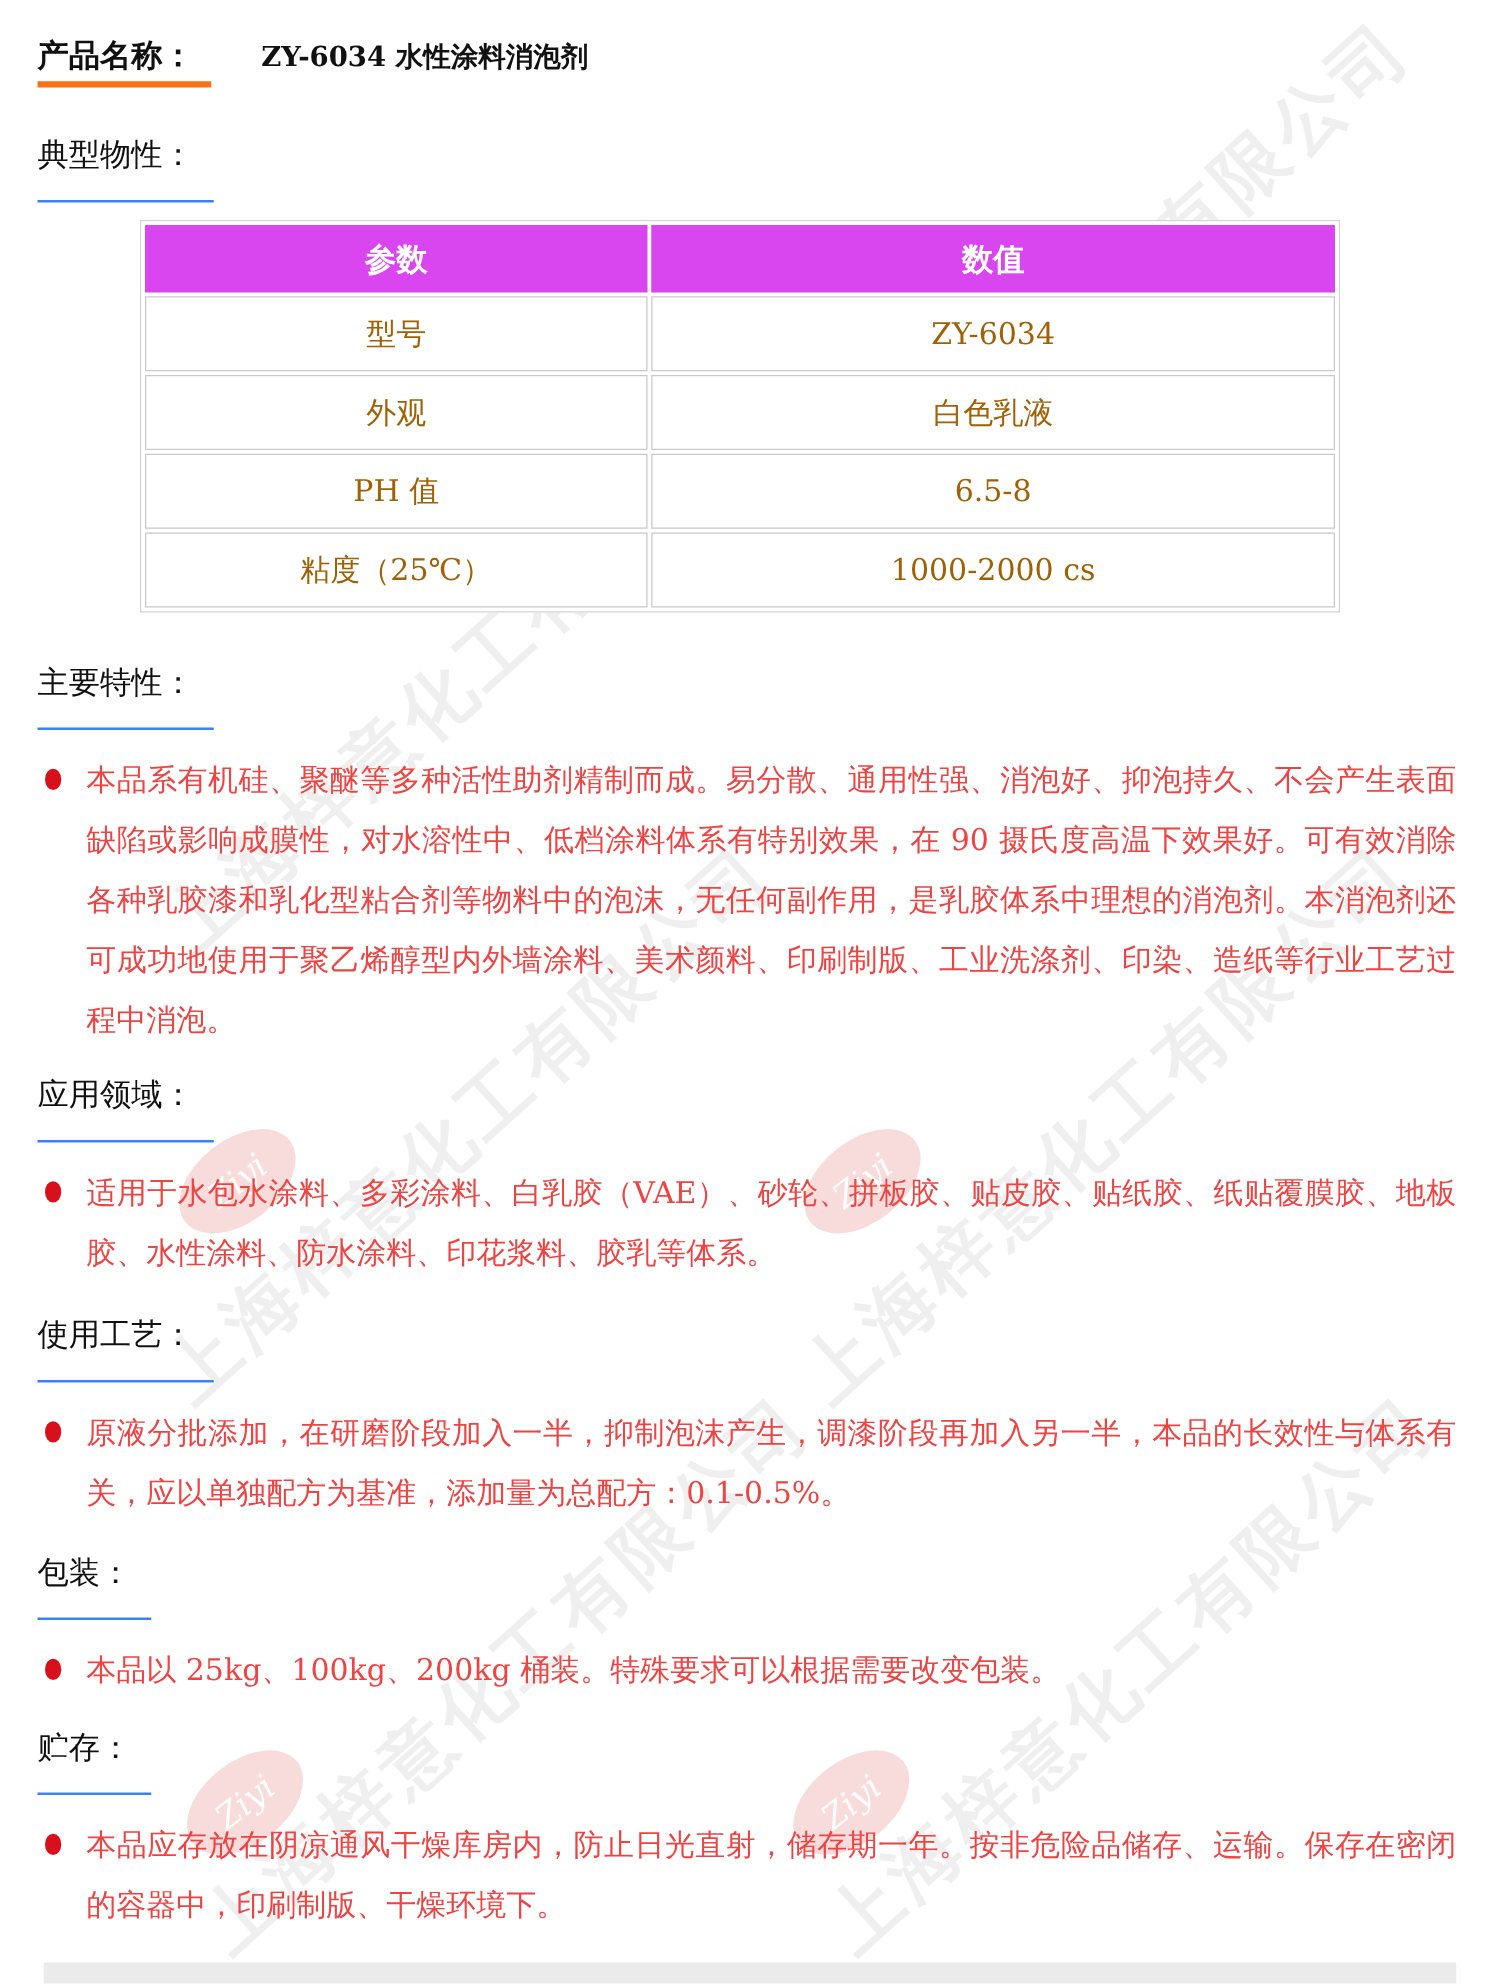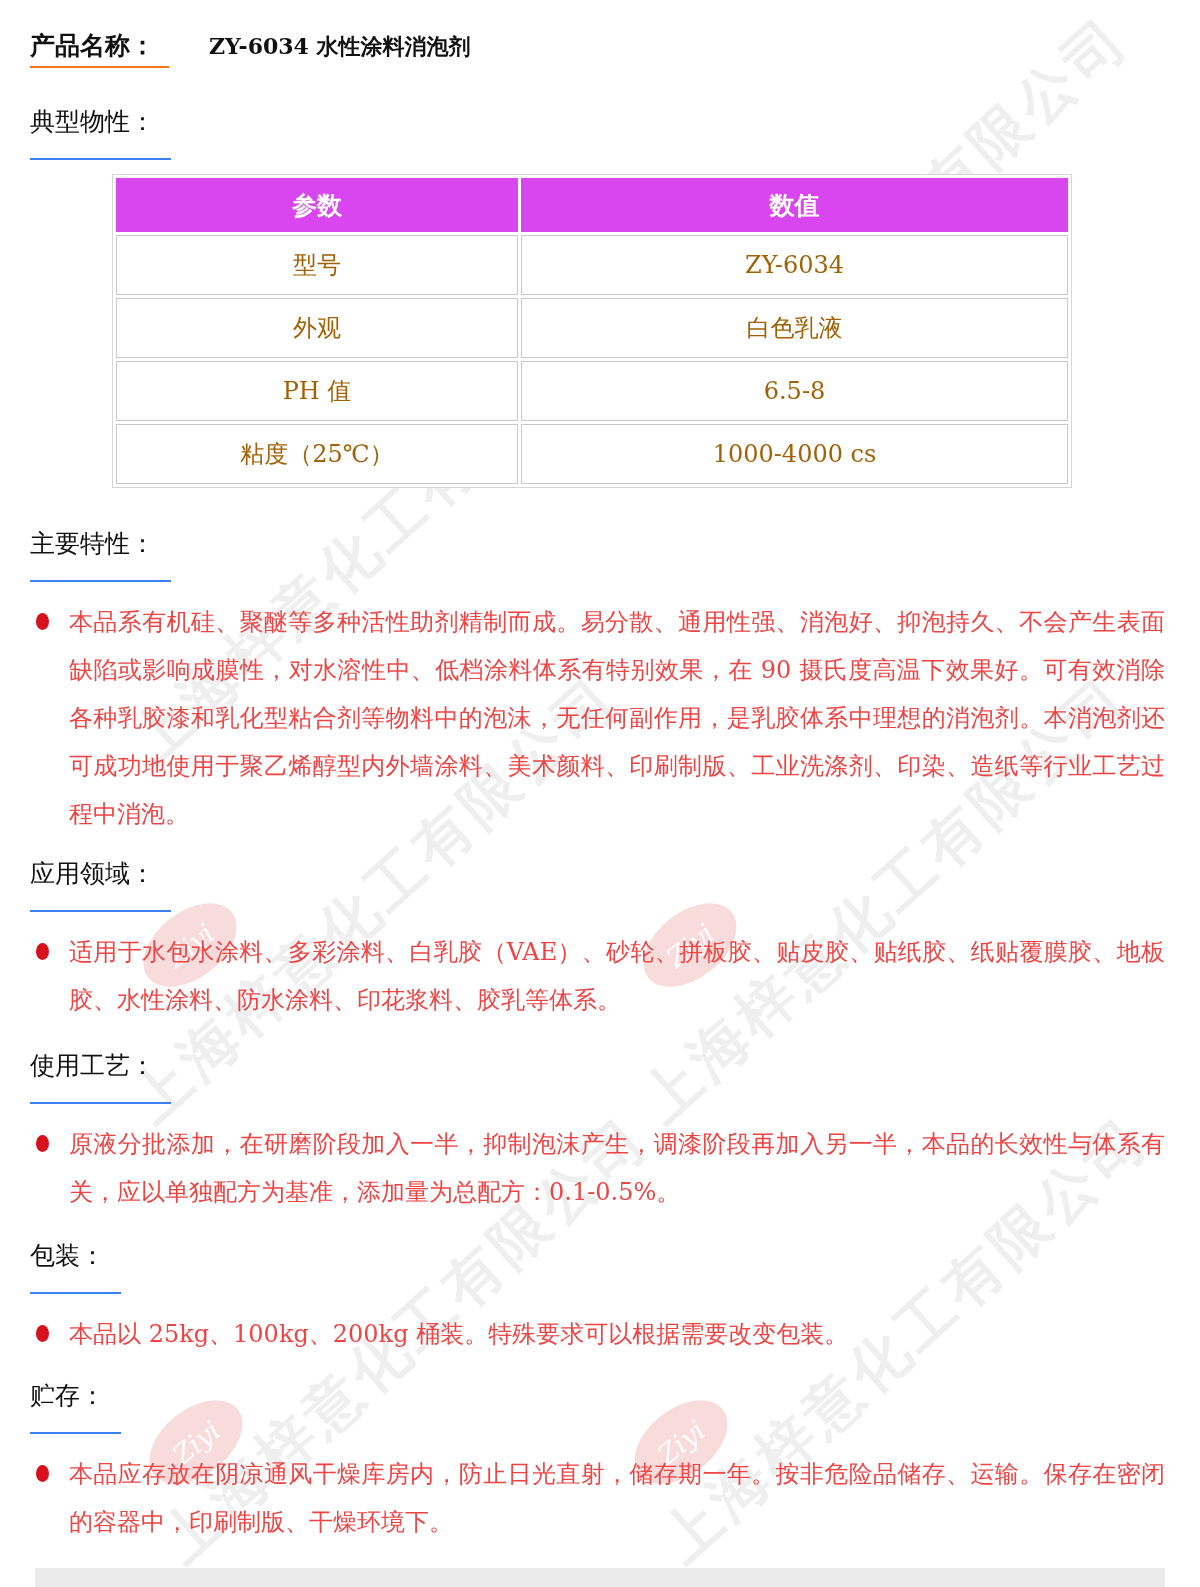--- a/index.html
+++ b/index.html
@@ -13,21 +13,21 @@
            color:rgba(140,140,140,0.14);}
   .stamp{position:absolute;width:106px;height:66px;border-radius:50%;
          background:rgba(233,142,142,0.32);transform:rotate(-38deg);
          display:flex;align-items:center;justify-content:center;}
   .stamp i{font-style:italic;font-size:27px;color:rgba(255,255,255,0.95);
            font-family:"DejaVu Serif",serif;}
 
   
   .content{position:relative;z-index:1;padding:26px 35px 0 30px;}
   .title-row{display:flex;align-items:baseline;}
-  .underlined{display:inline-block;border-bottom:2px solid #f97316;
+  .underlined{display:inline-block;border-bottom:5px solid #f97316;
               padding:0 14px 4px 0;font-weight:bold;font-size:25px;line-height:32px;}
   .product-title{font-size:22px;font-weight:bold;margin-left:40px;line-height:40px;}
   .hd{display:inline-block;font-size:25px;font-weight:normal;
       border-bottom:2px solid #3b82f6;padding:0 16px 20px 0;line-height:32px;}
 
   
   table.ptable{border-collapse:separate;border-spacing:3px;
                width:960px;margin:14px 0 0 82px;border:1px solid #d6d6d6;background:#fff;}
   table.ptable th{background:#d946ef;color:#ffffff;font-size:25px;font-weight:bold;
                   height:52px;text-align:center;}
@@ -107,21 +107,21 @@
           <tr>
             <td>外观</td>
             <td>白色乳液</td>
           </tr>
           <tr>
             <td>PH 值</td>
             <td>6.5-8</td>
           </tr>
           <tr>
             <td>粘度（25℃）</td>
-            <td>1000-4000 cs</td>
+            <td>1000-2000 cs</td>
           </tr>
         </tbody>
       </table>
     </div>
 
     <div class="mt40">
       <span class="hd">主要特性：</span>
       <div class="bullet">
         <span class="dot"></span>
         <p>本品系有机硅、聚醚等多种活性助剂精制而成。易分散、通用性强、消泡好、抑泡持久、不会产生表面缺陷或影响成膜性，对水溶性中、低档涂料体系有特别效果，在 90 摄氏度高温下效果好。可有效消除各种乳胶漆和乳化型粘合剂等物料中的泡沫，无任何副作用，是乳胶体系中理想的消泡剂。本消泡剂还可成功地使用于聚乙烯醇型内外墙涂料、美术颜料、印刷制版、工业洗涤剂、印染、造纸等行业工艺过程中消泡。</p>

